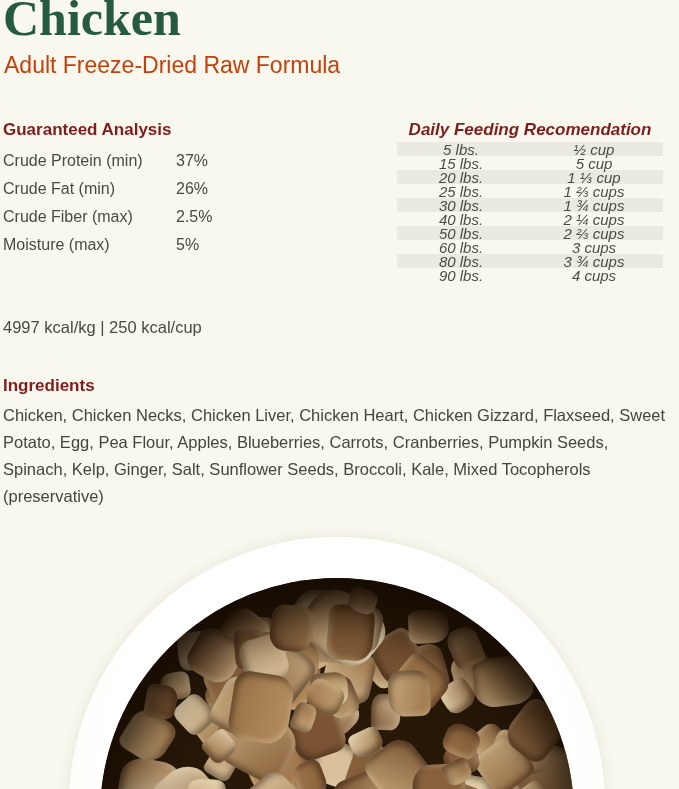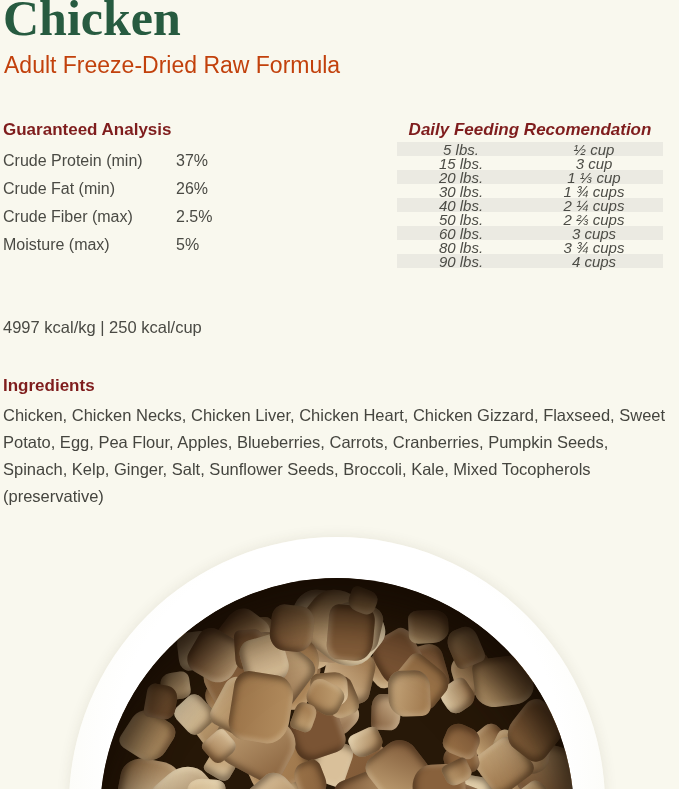--- a/index.html
+++ b/index.html
@@ -97,25 +97,29 @@
 
   <div class="feeding">
     <div class="section-heading feeding-heading">Daily Feeding Recomendation</div>
     <div class="feeding-rows">
       <div class="feeding-row">
         <span class="cell-weight">5 lbs.</span>
         <span class="cell-amount">½ cup</span>
       </div>
       <div class="feeding-row">
         <span class="cell-weight">15 lbs.</span>
-        <span class="cell-amount">3 cup</span>
+        <span class="cell-amount">5 cup</span>
       </div>
       <div class="feeding-row">
         <span class="cell-weight">20 lbs.</span>
         <span class="cell-amount">1 ⅓ cup</span>
+      </div>
+      <div class="feeding-row">
+        <span class="cell-weight">25 lbs.</span>
+        <span class="cell-amount">1 ⅔ cups</span>
       </div>
       <div class="feeding-row">
         <span class="cell-weight">30 lbs.</span>
         <span class="cell-amount">1 ¾ cups</span>
       </div>
       <div class="feeding-row">
         <span class="cell-weight">40 lbs.</span>
         <span class="cell-amount">2 ¼ cups</span>
       </div>
       <div class="feeding-row">

